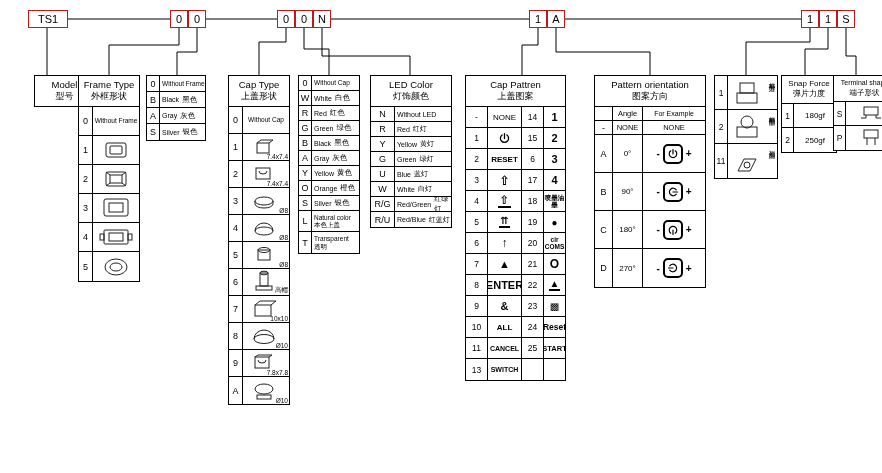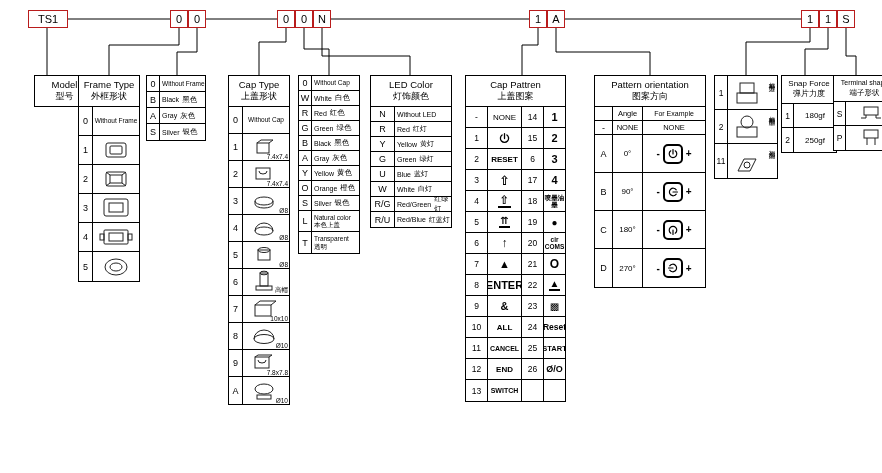--- a/index.html
+++ b/index.html
@@ -509,26 +509,20 @@
       <div class="pc">24</div>
       <div class="ps psl" style="font-size:8.5px">Reset</div>
     </div>
     <div class="row" style="height:21px">
       <div class="pc">11</div>
       <div class="ps" style="font-size:7px">CANCEL</div>
       <div class="pc">25</div>
       <div class="ps psl" style="font-size:7.5px">START</div>
     </div>
     <div class="row" style="height:21px">
-      <div class="pc">12</div>
-      <div class="ps">END</div>
-      <div class="pc">26</div>
-      <div class="ps psl" style="font-size:9px">Ø/O</div>
-    </div>
-    <div class="row" style="height:21px">
       <div class="pc">13</div>
       <div class="ps" style="font-size:7px">SWITCH</div>
       <div class="pc"></div>
       <div class="ps psl"></div>
     </div>
   </div>
 
   <div class="tbl" style="left:594px;top:75px;width:112px">
     <div class="hdr">
       <div class="h-en">Pattern orientation</div>

